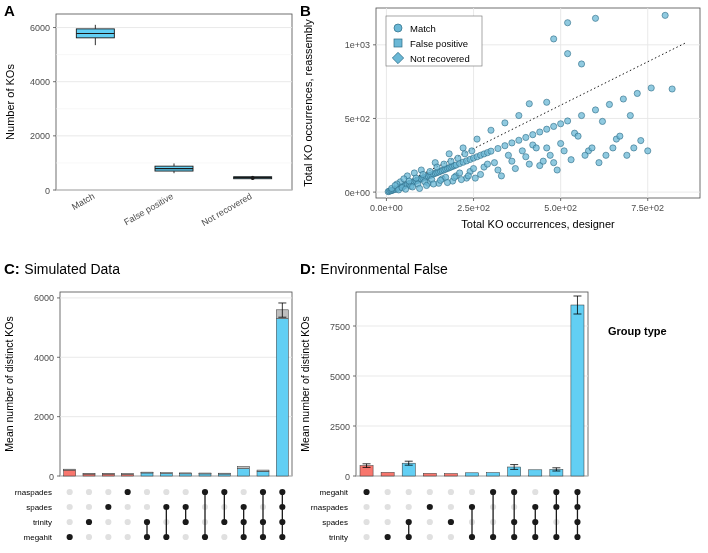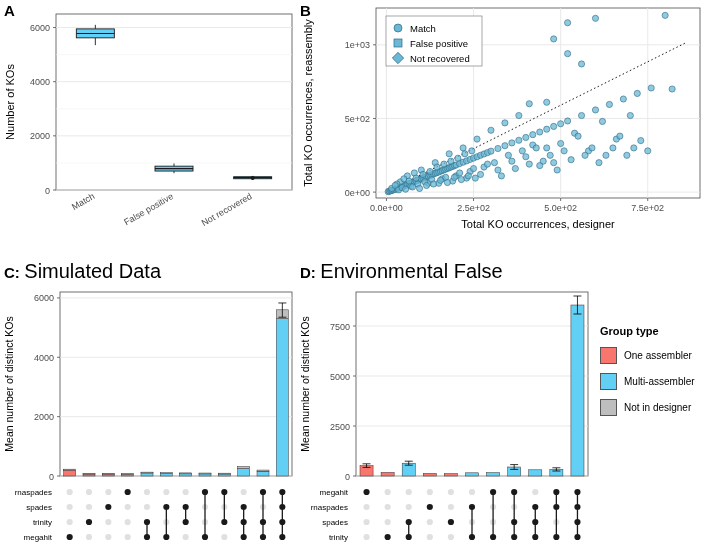--- a/index.html
+++ b/index.html
@@ -1,22 +1,22 @@
 <!DOCTYPE html>
 <html><head>
 <meta charset="utf-8">
 <style>
   html,body{margin:0;padding:0;}
   body{width:708px;height:553px;background:#ffffff;font-family:"Liberation Sans",sans-serif;color:#000;position:relative;overflow:hidden;}
   .panel{position:absolute;}
   .plabel{font-size:15px;font-weight:bold;font-family:"Liberation Sans",sans-serif;}
-  .ptitle{font-size:20px;font-family:"Liberation Sans",sans-serif;}
+  .ptitle{font-size:14px;font-family:"Liberation Sans",sans-serif;}
   svg{display:block;}
   .tick{font-size:9px;fill:#4d4d4d;font-family:"Liberation Sans",sans-serif;}
-  .legend-title{font-size:11px;font-weight:bold;}
+  .legend-title{font-size:11px;font-weight:bold;margin-left:8px;}
   .legend-lab{font-size:10px;}
   .upset-lab{font-size:8px;fill:#000;font-family:"Liberation Sans",sans-serif;text-anchor:end;}
 </style>
 </head>
 <body>
 
 <div class="panel" style="left:0;top:0;width:300px;height:250px;">
   <div class="plabel" style="position:absolute;left:4px;top:2px;">A</div>
   <svg id="svgA" width="300" height="250">
       <rect x="56" y="14" width="236" height="176" fill="#ffffff" stroke="#4d4d4d" stroke-width="0.8"></rect>
@@ -472,27 +472,13 @@
       <text x="52" y="217" class="upset-lab">megahit</text>
       <text x="52" y="232" class="upset-lab">rnaspades</text>
       <text x="52" y="247" class="upset-lab">spades</text>
       <text x="52" y="262" class="upset-lab">trinity</text>
       <text x="13" y="106" text-anchor="middle" font-size="10.5" transform="rotate(-90,13,106)">Mean number of distinct KOs</text>
     </svg>
 </div>
 
 <div class="panel" style="left:600px;top:325px;width:108px;">
   <div class="legend-title" style="margin-bottom:10px;">Group type</div>
-  <div id="legend-items">
-      <div style="display: flex; align-items: center; margin-bottom: 9px;">
-        <span style="display: inline-block; width: 15px; height: 15px; background: rgb(248, 118, 109); border: 0.5px solid rgb(85, 85, 85); margin-right: 7px;"></span>
-        <span class="legend-lab">One assembler</span>
-      </div>
-      <div style="display: flex; align-items: center; margin-bottom: 9px;">
-        <span style="display: inline-block; width: 15px; height: 15px; background: rgb(98, 207, 244); border: 0.5px solid rgb(85, 85, 85); margin-right: 7px;"></span>
-        <span class="legend-lab">Multi-assembler</span>
-      </div>
-      <div style="display: flex; align-items: center; margin-bottom: 9px;">
-        <span style="display: inline-block; width: 15px; height: 15px; background: rgb(190, 190, 190); border: 0.5px solid rgb(85, 85, 85); margin-right: 7px;"></span>
-        <span class="legend-lab">Not in designer</span>
-      </div>
-    </div>
 </div>
 
 </body></html>

